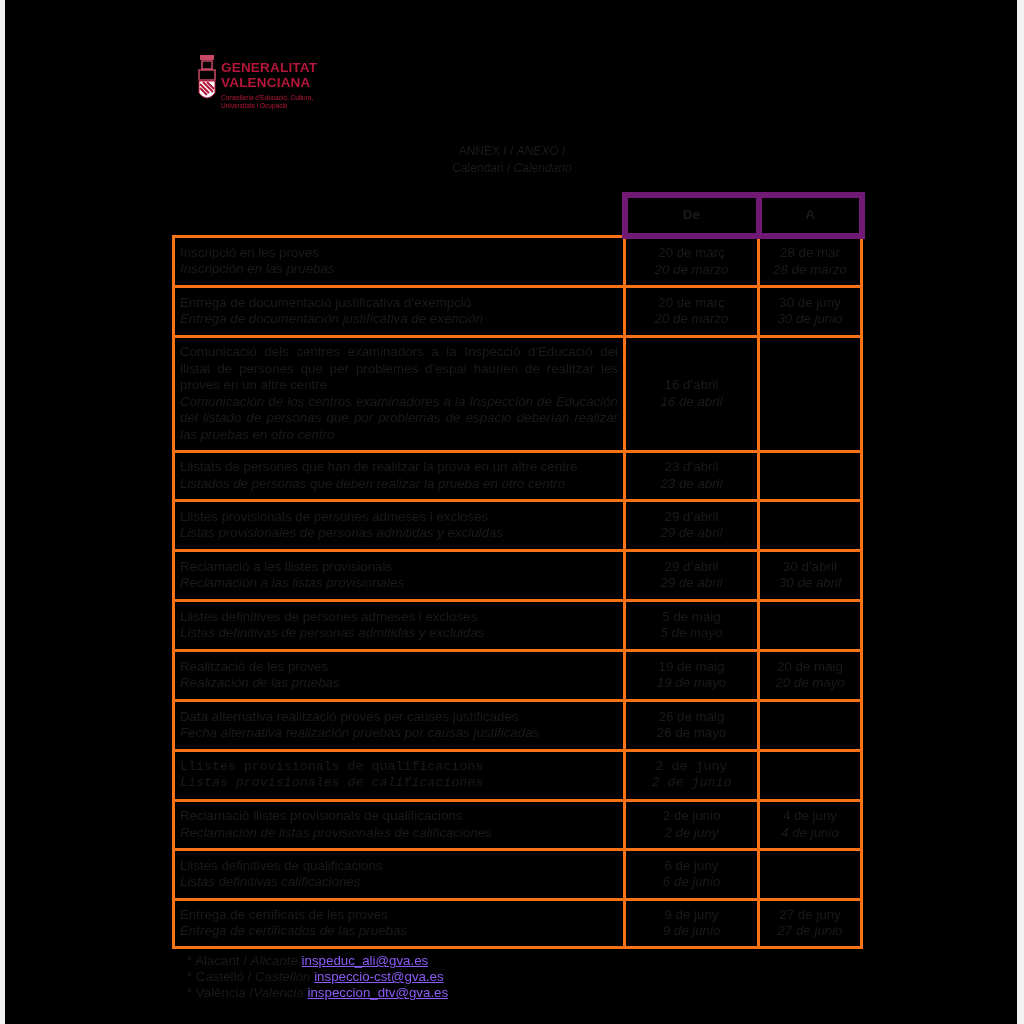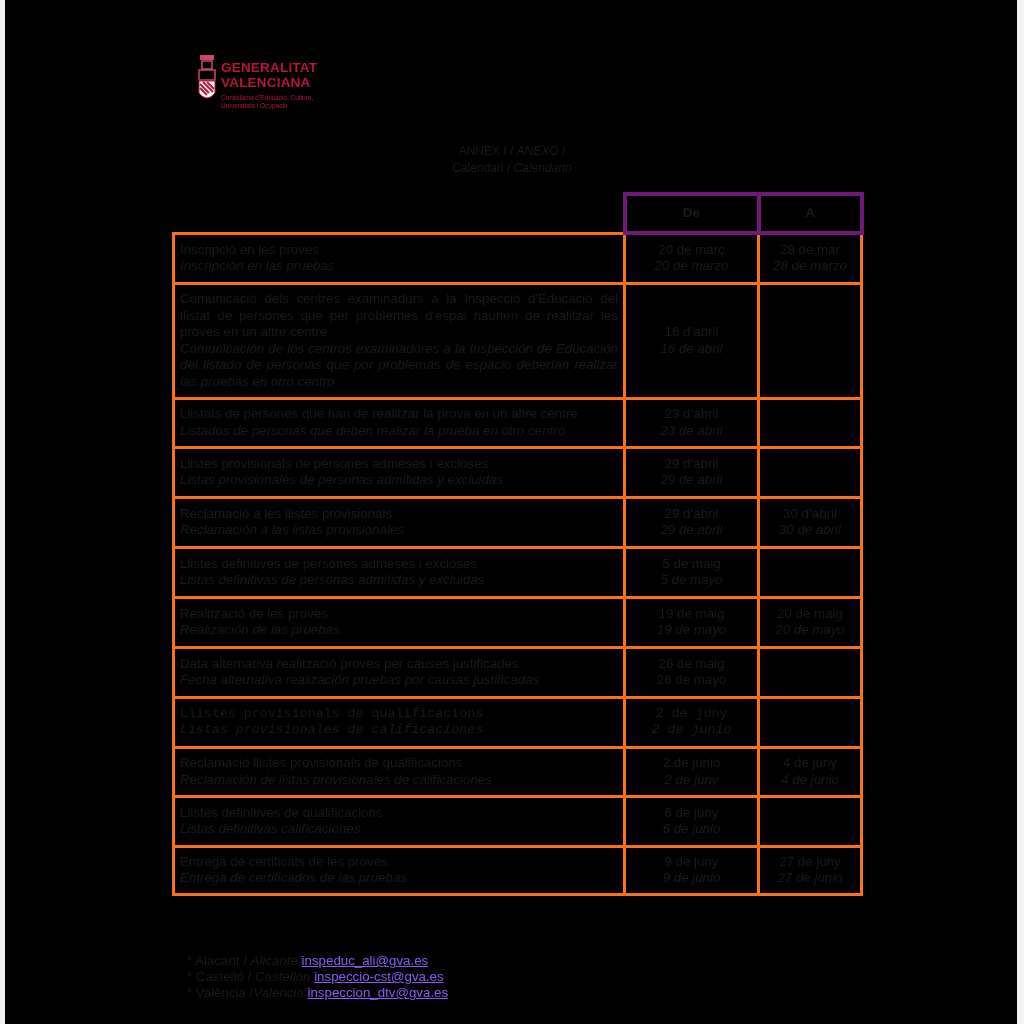--- a/index.html
+++ b/index.html
@@ -13,21 +13,21 @@
   .title { position:absolute; left:0; width:1024px; text-align:center; font-size:12px; line-height:17px; }
   .title.t1 { top:143px; }
   .title.t2 { top:160px; }
   .it { font-style:italic; }
   table { position:absolute; left:172px; top:192px; border-collapse:collapse; font-size:13.3px; line-height:16.5px; }
   td { border:3px solid #f97316; padding:0; vertical-align:middle; }
   td.blank { border:none; border-right:1px solid #555; border-bottom:1px solid #555; }
   td.desc { width:438px; padding:0 5px; }
   td.de { width:131px; text-align:center; }
   td.a { width:100px; text-align:center; }
-  th { border:4px solid #701a75; font-weight:bold; font-size:13.5px; height:33px; }
+  th { border:6px solid #701a75; font-weight:bold; font-size:13.5px; height:33px; }
   .justify { text-align:justify; }
   .footer { position:absolute; left:187px; top:953px; font-size:13.3px; line-height:16px; }
   .footer a { color:#8b5cf6; text-decoration:underline; }
 </style>
 </head>
 <body>
 
 <div class="page">
   <div class="logo">
     <svg class="emblem" viewBox="0 0 20 50">
@@ -67,20 +67,34 @@
      </td>
      <td class="de">
        <div>20 de març</div>
        <div class="it">20 de marzo</div>
      </td>
      <td class="a">
        <div>28 de mar</div>
        <div class="it">28 de marzo</div>
      </td>
       </tr>
+      <tr style="height: 50px;">
+        <td class="desc">
+       <div>Entrega de documentació justificativa d’exempció</div>
+       <div class="it">Entrega de documentación justificativa de exención</div>
+     </td>
+     <td class="de">
+       <div>20 de març</div>
+       <div class="it">20 de marzo</div>
+     </td>
+     <td class="a">
+       <div>30 de juny</div>
+       <div class="it">30 de junio</div>
+     </td>
+      </tr>
       <tr style="height: 115px;">
         <td class="desc justify">
        <div>Comunicació dels centres examinadors a la Inspecció d'Educació del llistat de persones que per problemes d'espai haurien de realitzar les proves en un altre centre</div>
        <div class="it">Comunicación de los centros examinadores a la Inspección de Educación del listado de personas que por problemas de espacio deberían realizar las pruebas en otro centro</div>
      </td>
      <td class="de">
        <div>16 d’abril</div>
        <div class="it">16 de abril</div>
      </td>
      <td class="a">

